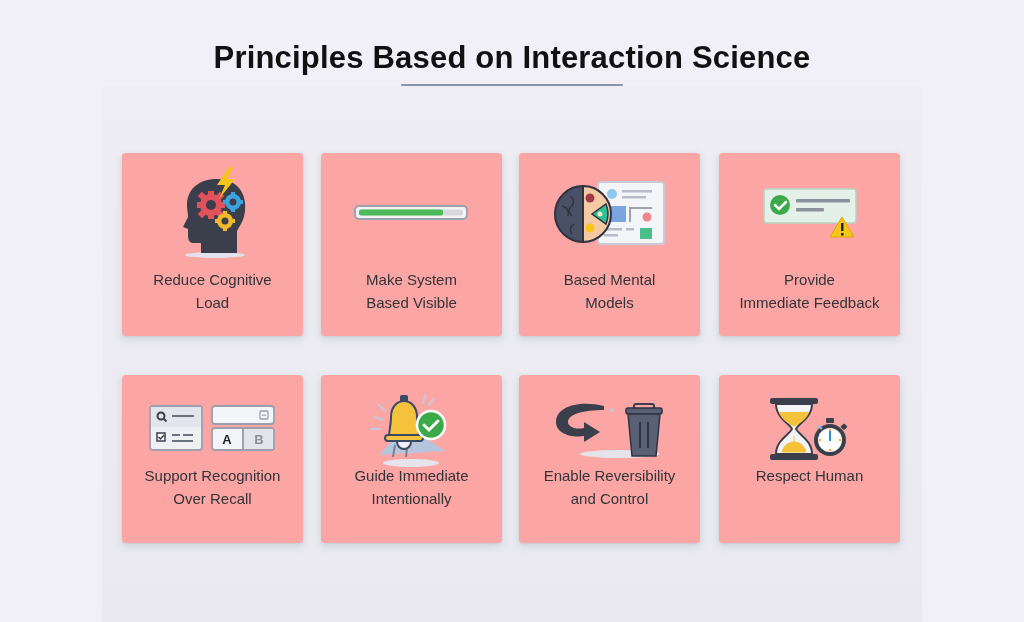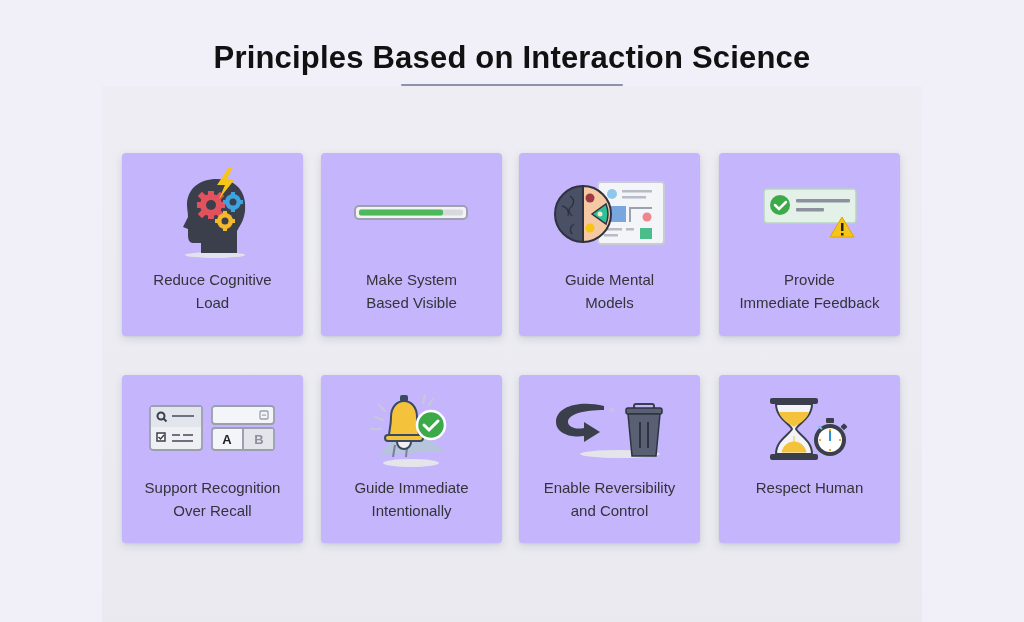--- a/index.html
+++ b/index.html
@@ -17,36 +17,36 @@
   .title-rule {
     position: absolute; left: 401px; top: 84px; width: 222px; height: 2px;
     background: #8a93ab; border-radius: 1px;
   }
   .panel {
     position: absolute; left: 102px; top: 86px; width: 820px; height: 536px;
     background: linear-gradient(180deg, #eeedf3 0%, #ebebf1 60%, #e9e9ef 100%);
   }
   .card {
     position: absolute; width: 181px;
-    background: #c4b5fd; border-radius: 4px;
+    background: #fca5a5; border-radius: 4px;
     box-shadow: 0 3px 8px rgba(90,95,130,0.18), 0 1px 2px rgba(90,95,130,0.10);
   }
   .card.row1 { top: 153px; height: 183px; }
   .card.row2 { top: 375px; height: 168px; }
   .card .icon {
     position: absolute; left: 0; width: 100%; display: flex; justify-content: center;
   }
   .card.row1 .icon { top: 10px; height: 100px; align-items: center; }
   .card.row2 .icon { top: 8px; height: 92px; align-items: center; }
   .card .label {
     position: absolute; left: 0; width: 100%; text-align: center;
     font-size: 15px; line-height: 22.5px; color: #333438;
   }
   .card.row1 .label { top: 116px; }
-  .card.row2 .label { top: 102px; }
+  .card.row2 .label { top: 90px; }
 </style>
 </head>
 <body>
 
 <div class="title">Principles Based on Interaction Science</div>
 <div class="title-rule"></div>
 <div class="panel"></div>
 
 <div class="card row1" style="left:122px">
   <div class="icon">
@@ -121,21 +121,21 @@
       <path d="M33 8 A28 28 0 0 0 33 64 Z" fill="#4a5066" stroke="#2f3340" stroke-width="2"></path>
       <path d="M20 18 q6 4 2 10 q-6 4 0 10 M12 28 q8 2 6 10 M24 46 q-6 4 -2 10" fill="none" stroke="#2f3340" stroke-width="1.5"></path>
       <path d="M33 8 A28 28 0 0 1 33 64 Z" fill="#f6c9a5" stroke="#2f3340" stroke-width="2"></path>
       <circle cx="40" cy="20" r="4.5" fill="#9e3b45"></circle>
       <circle cx="40" cy="50" r="4.5" fill="#f5c518"></circle>
       <path d="M42 36 L56 26 Q60 36 56 46 Z" fill="#2fbf9a" stroke="#2f3340" stroke-width="1.5"></path>
       <circle cx="50" cy="36" r="2.5" fill="#f7e9c0"></circle>
     </svg>
   </div>
   <div class="label">
-    <div>Guide Mental</div>
+    <div>Based Mental</div>
       <div>Models</div>
   </div>
 </div>
 
 <div class="card row1" style="left:719px">
   <div class="icon">
     <svg width="100" height="52" viewBox="0 0 100 52">
       <rect x="4" y="2" width="92" height="34" rx="3" fill="#e3f1e8" stroke="#b8d5c2" stroke-width="1.5"></rect>
       <circle cx="20" cy="18" r="10" fill="#3daa4a"></circle>
       <path d="M15 18 l4 4 l7 -7" fill="none" stroke="#ffffff" stroke-width="2.5" stroke-linecap="round"></path>

